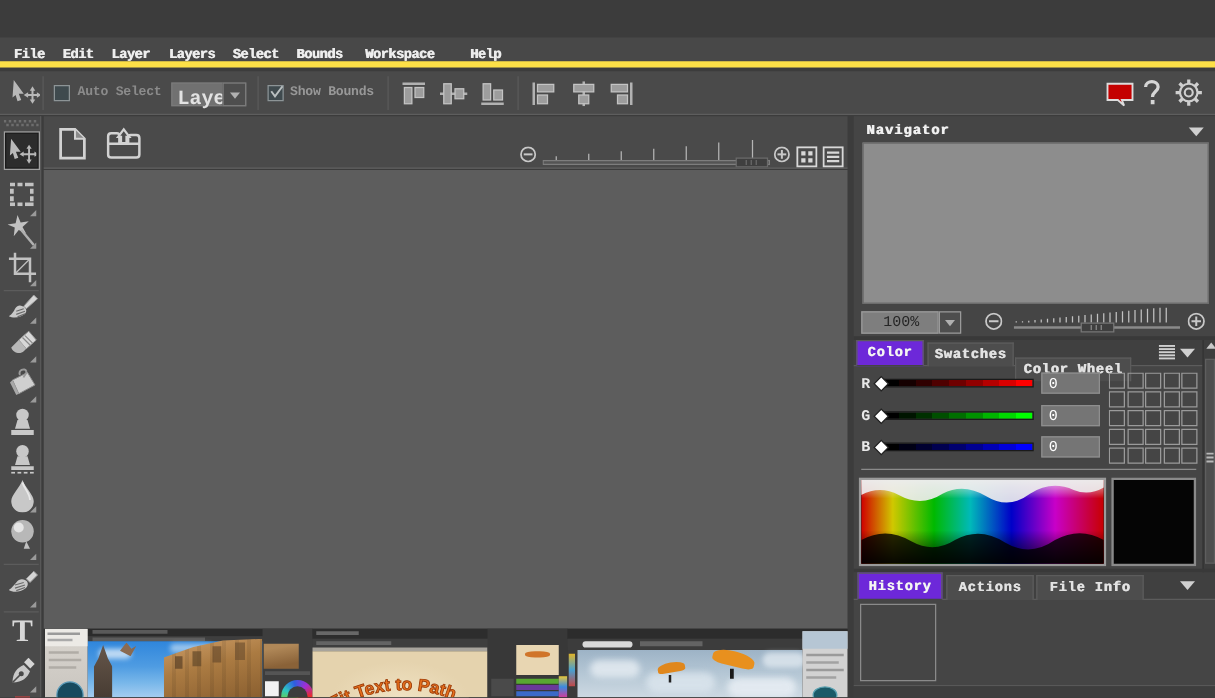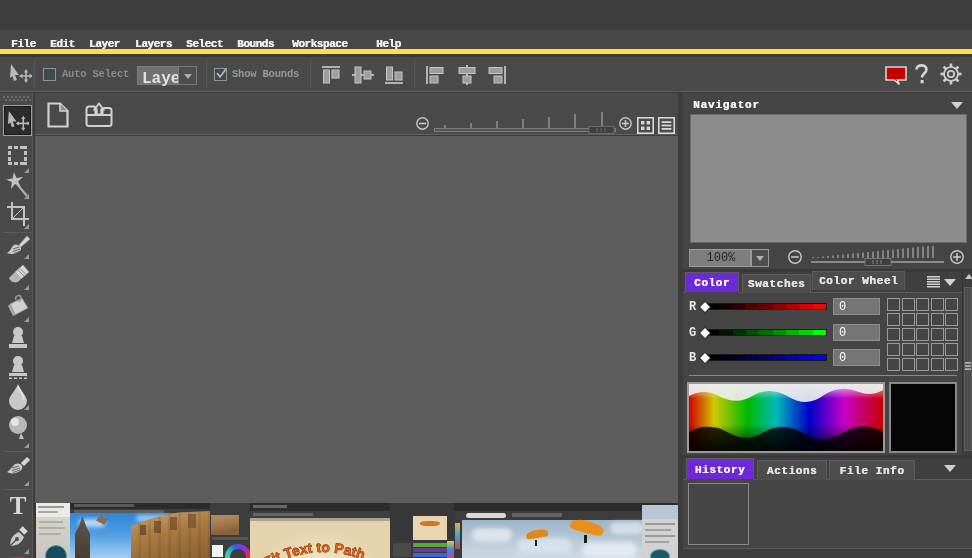--- a/index.html
+++ b/index.html
@@ -518,21 +518,21 @@
   <svg class="abs" style="left:267px;top:157px" width="14" height="14" viewBox="0 0 14 14">
     <circle cx="7" cy="7" r="6.2" fill="none" stroke="#c8c8c8" stroke-width="1.4"></circle>
     <rect x="3.2" y="6.2" width="7.6" height="1.6" fill="#c8c8c8"></rect>
     <rect x="6.2" y="3.2" width="1.6" height="7.6" fill="#c8c8c8"></rect>
   </svg>
 
   <div class="abs" style="left:0;top:176px;width:290px;height:3px;background:#393939"></div>
   <div class="abs" style="left:0;top:179px;width:290px;height:21px;background:#404040;border-bottom:1px solid #5c5c5c"></div>
   <div class="tab active" style="left:2px;top:179px;width:54px;padding-top:4px;border-bottom:1px solid #454545;height:21px">Color</div>
   <div class="tab" style="left:59px;top:181px;width:69px;padding-top:3px;height:19px">Swatches</div>
-  <div class="tab" style="left:129px;top:178px;width:93px;padding-top:3px;height:19px">Color Wheel</div>
+  <div class="tab" style="left:129px;top:193px;width:93px;padding-top:3px;height:19px">Color Wheel</div>
   <svg class="abs" style="left:244px;top:183px" width="13" height="12" viewBox="0 0 13 12">
     <g fill="#d0d0d0">
           <rect y="0" width="13" height="1.5"></rect>
           <rect y="2.5" width="13" height="1.5"></rect>
           <rect y="5" width="13" height="1.5"></rect>
           <rect y="7.5" width="13" height="1.5"></rect>
           <rect y="10" width="13" height="1.5"></rect>
         </g>
   </svg>
   <div class="abs" style="left:261px;top:186px;width:0;height:0;border-left:6px solid transparent;border-right:6px solid transparent;border-top:7px solid #d0d0d0"></div>

